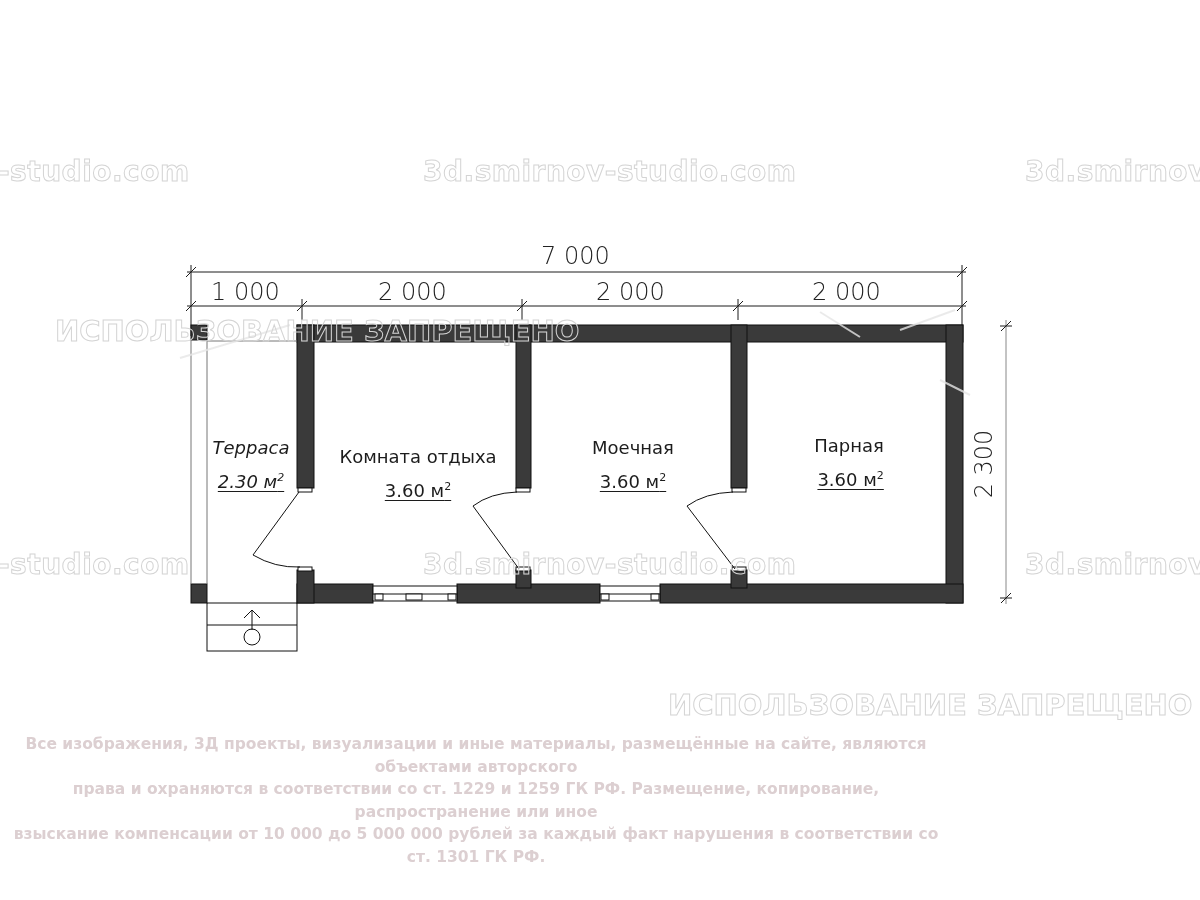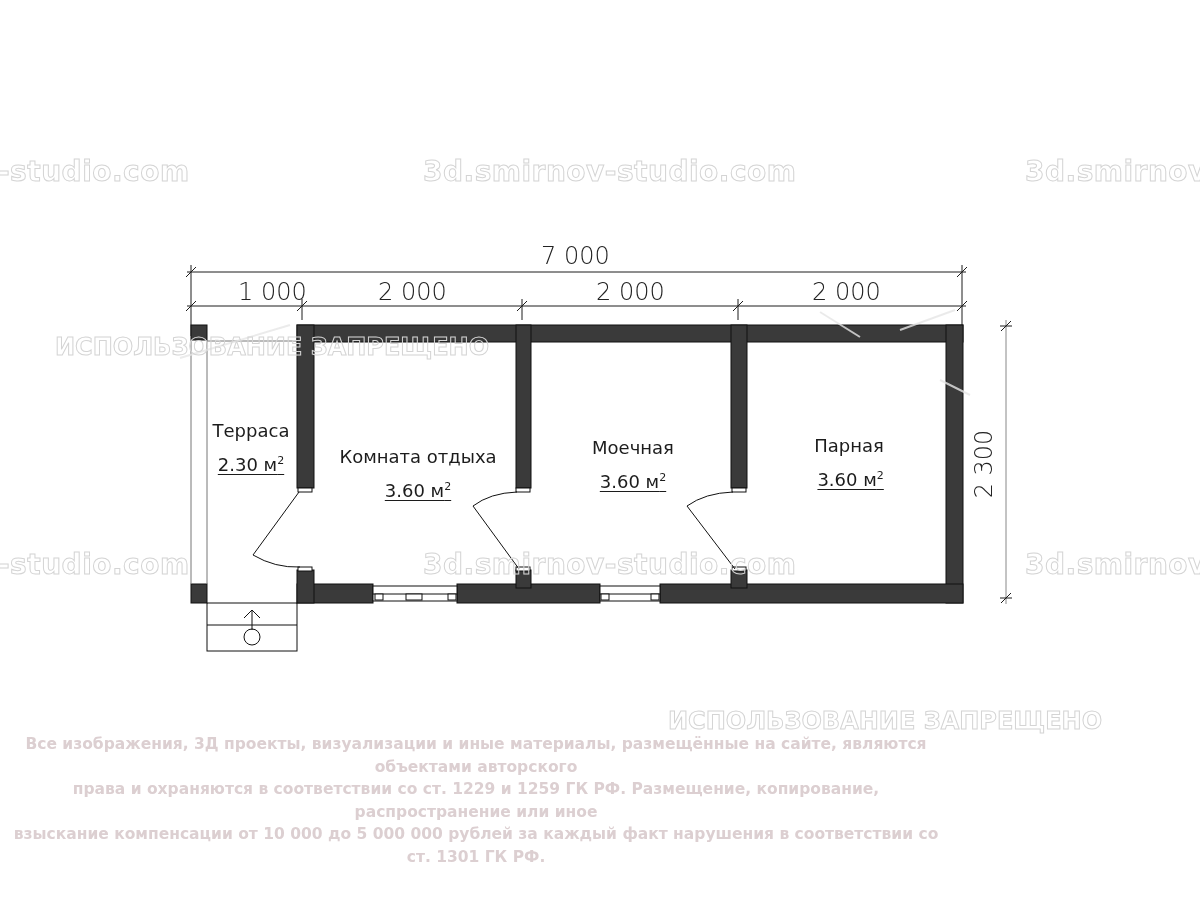--- a/index.html
+++ b/index.html
@@ -1,20 +1,20 @@
 <!DOCTYPE html>
 <html><head>
   <meta charset="utf-8">
   <style>
     html, body { margin: 0; padding: 0; background: #ffffff; }
     body { width: 1200px; height: 900px; position: relative; overflow: hidden; font-family: "DejaVu Sans", sans-serif; }
     .plan { position: absolute; left: 0; top: 0; width: 1200px; height: 900px; }
     .wm { position: absolute; font-family: "DejaVu Sans", sans-serif; font-weight: bold; color: transparent; -webkit-text-stroke: 1px #d4d4d4; white-space: nowrap; }
     .wm-url { font-size: 28px; letter-spacing: 0.5px; }
-    .wm-ban { font-size: 24px; margin-top: 19px; }
+    .wm-ban { font-size: 29px; }
     .dim { position: absolute; font-family: "DejaVu Sans", sans-serif; font-size: 24px; color: #222; white-space: nowrap; font-weight: 300; }
     .room { position: absolute; text-align: center; font-family: "DejaVu Sans", sans-serif; color: #1c1c1c; font-size: 18px; line-height: 30px; white-space: nowrap; transform: translateX(-50%); }
     .room .area { text-decoration: underline; text-underline-offset: 3px; }
     .room sup { font-size: 11px; }
     .legal { position: absolute; left: 0; top: 733px; width: 952px; text-align: center; color: #dccfd1; font-family: "DejaVu Sans", sans-serif; font-weight: bold; font-size: 15.5px; line-height: 22.5px; }
     .legal .ul { text-decoration: underline; }
   </style>
 </head>
 <body>
 
@@ -114,27 +114,27 @@
 
   <g stroke="#e6e6e6" stroke-width="2" fill="none" opacity="0.8">
     <line x1="180" y1="358" x2="290" y2="325"></line>
     <line x1="820" y1="312" x2="860" y2="337"></line>
     <line x1="900" y1="330" x2="955" y2="310"></line>
     <line x1="940" y1="380" x2="970" y2="395"></line>
   </g>
 </svg>
 
 <div class="dim" style="left:541px; top:242px;">7 000</div>
-<div class="dim" style="left:211px; top:278px;margin-left:27px;">1 000</div>
+<div class="dim" style="left:211px; top:278px;">1 000</div>
 <div class="dim" style="left:378px; top:278px;">2 000</div>
 <div class="dim" style="left:596px; top:278px;">2 000</div>
 <div class="dim" style="left:812px; top:278px;">2 000</div>
 <div class="dim" style="left:950px; top:450px; transform:rotate(-90deg); transform-origin:center;">2 300</div>
 
-<div class="room" style="left:251px; top:416px;">
+<div class="room" style="left:251px; top:433px;font-style:italic;">
   <div>Терраса</div>
   <div><span class="area"><span>2.30 м</span><sup>2</sup></span></div>
 </div>
 <div class="room" style="left:418px; top:433px;margin-top:9px;">
   <div>Комната отдыха</div>
   <div><span class="area"><span>3.60 м</span><sup>2</sup></span></div>
 </div>
 <div class="room" style="left:633px; top:433px;">
   <div>Моечная</div>
   <div><span class="area"><span>3.60 м</span><sup>2</sup></span></div>

